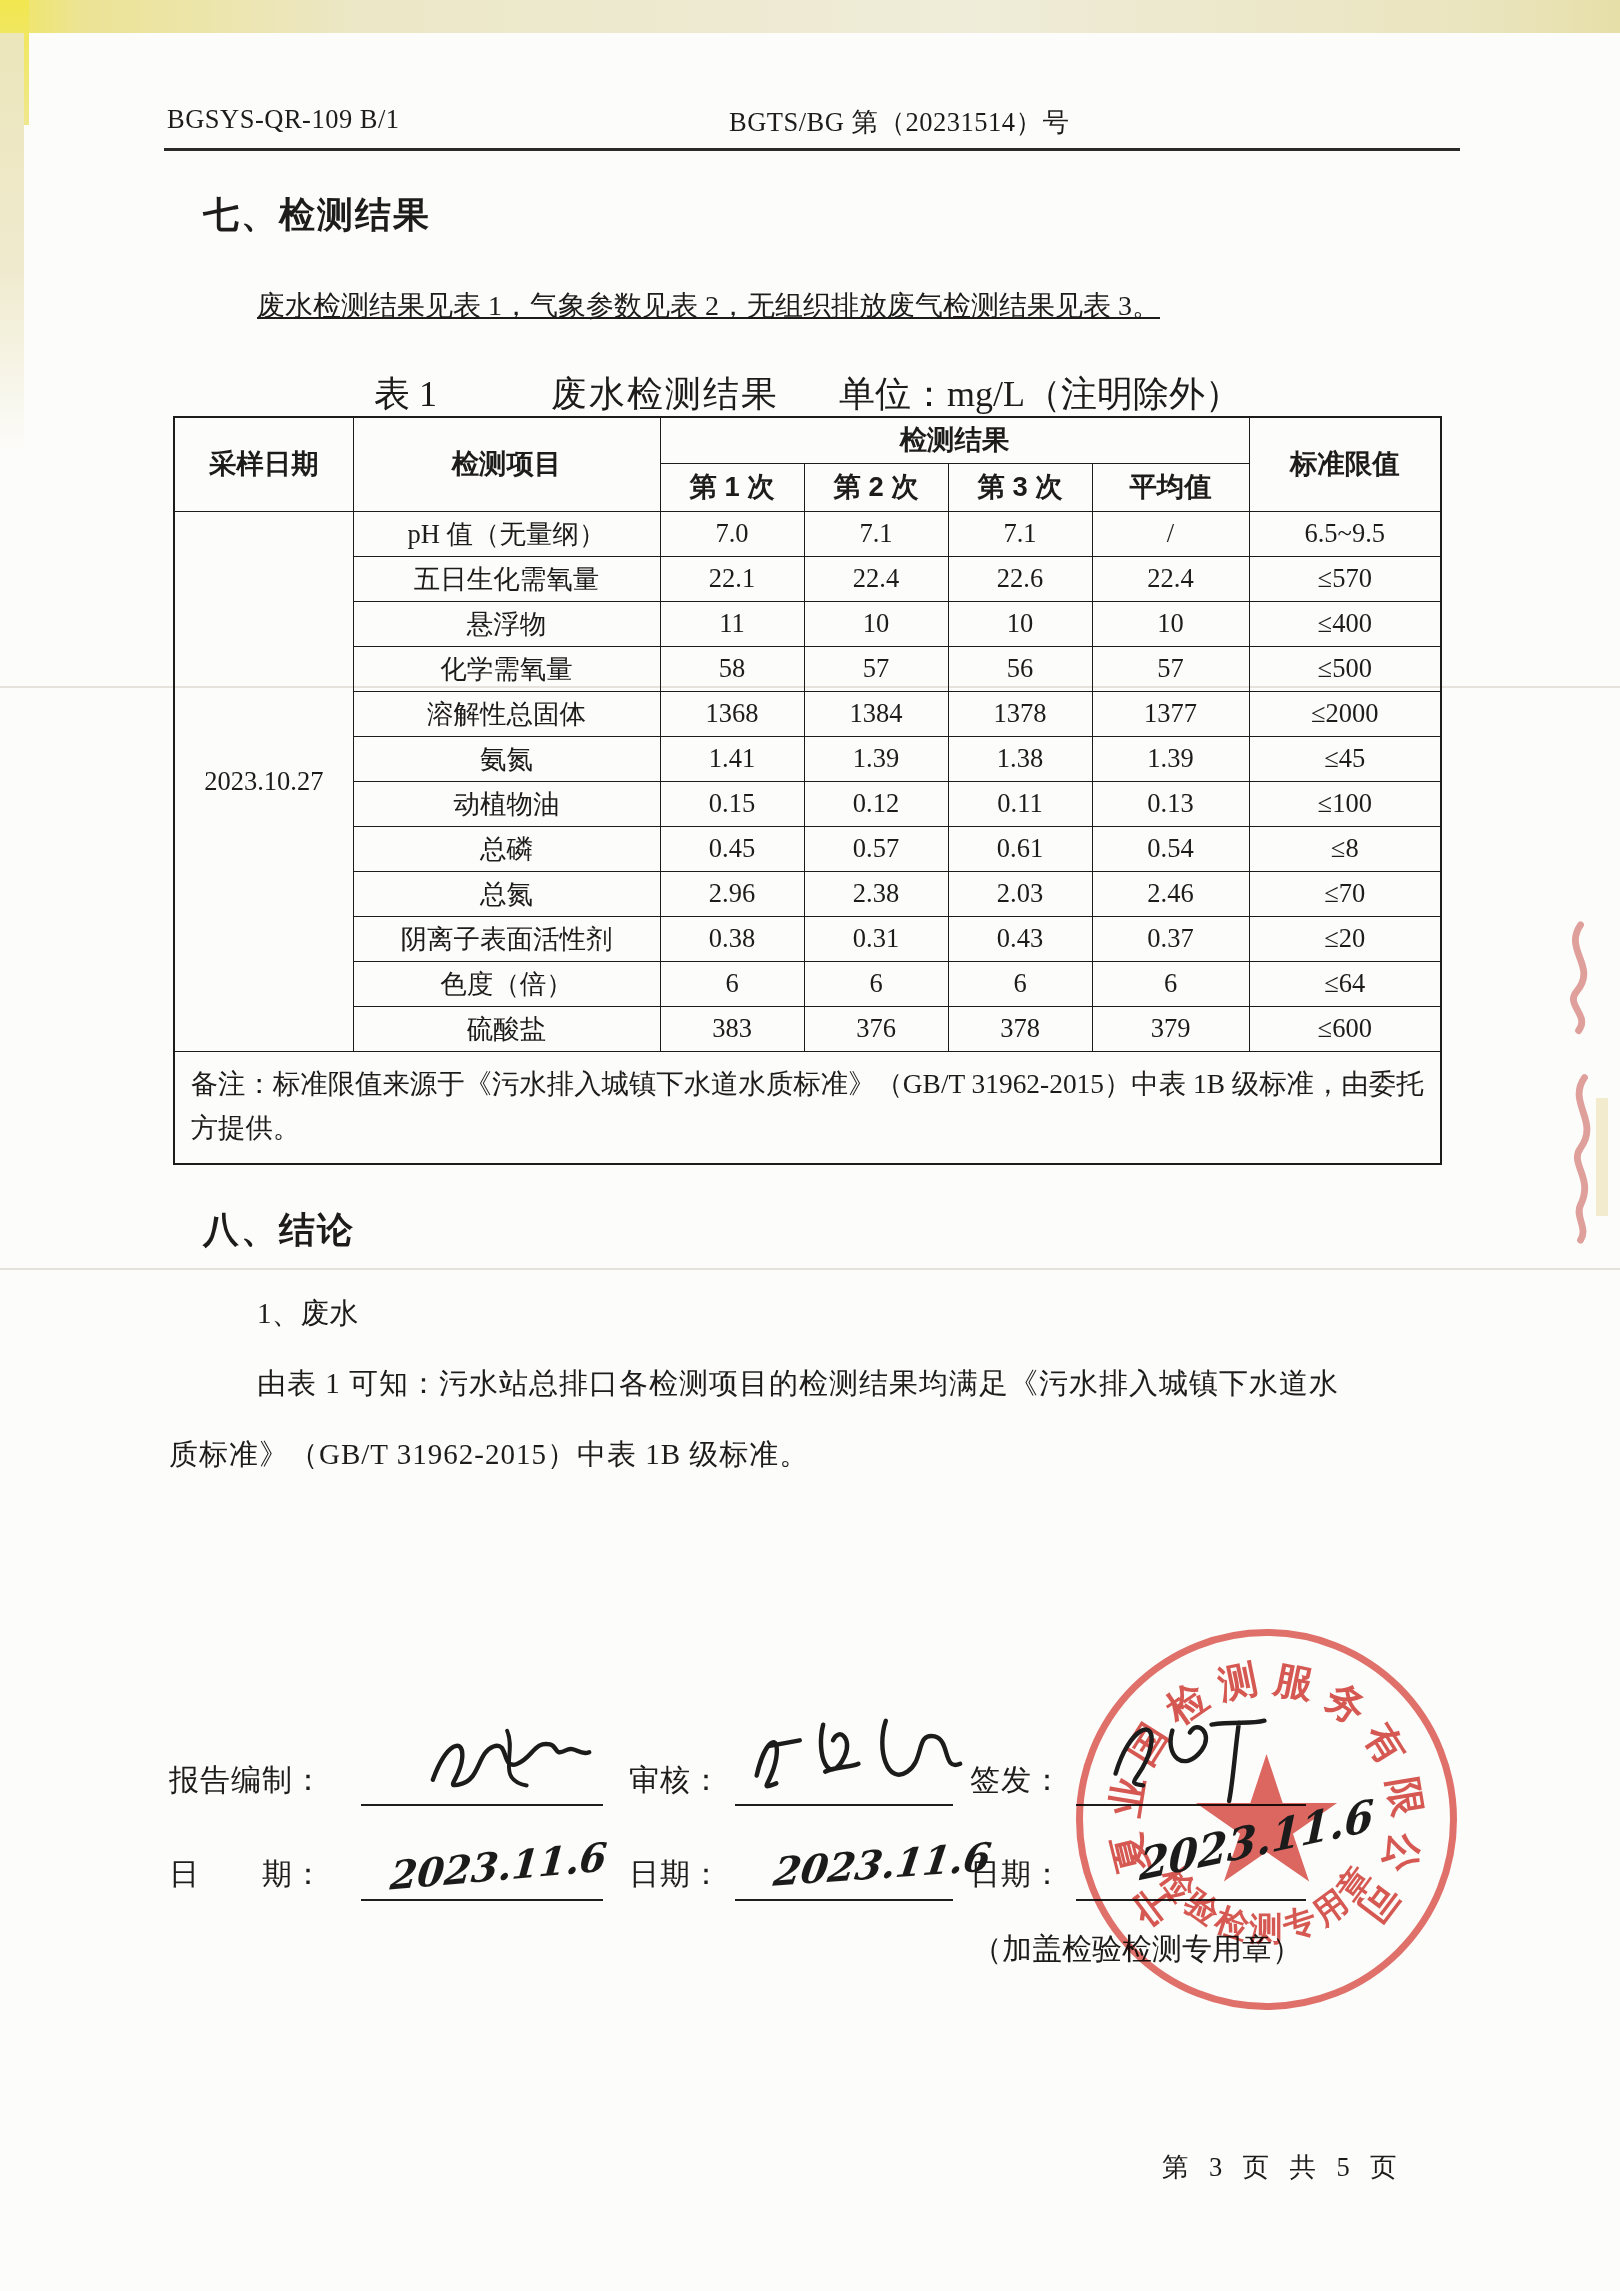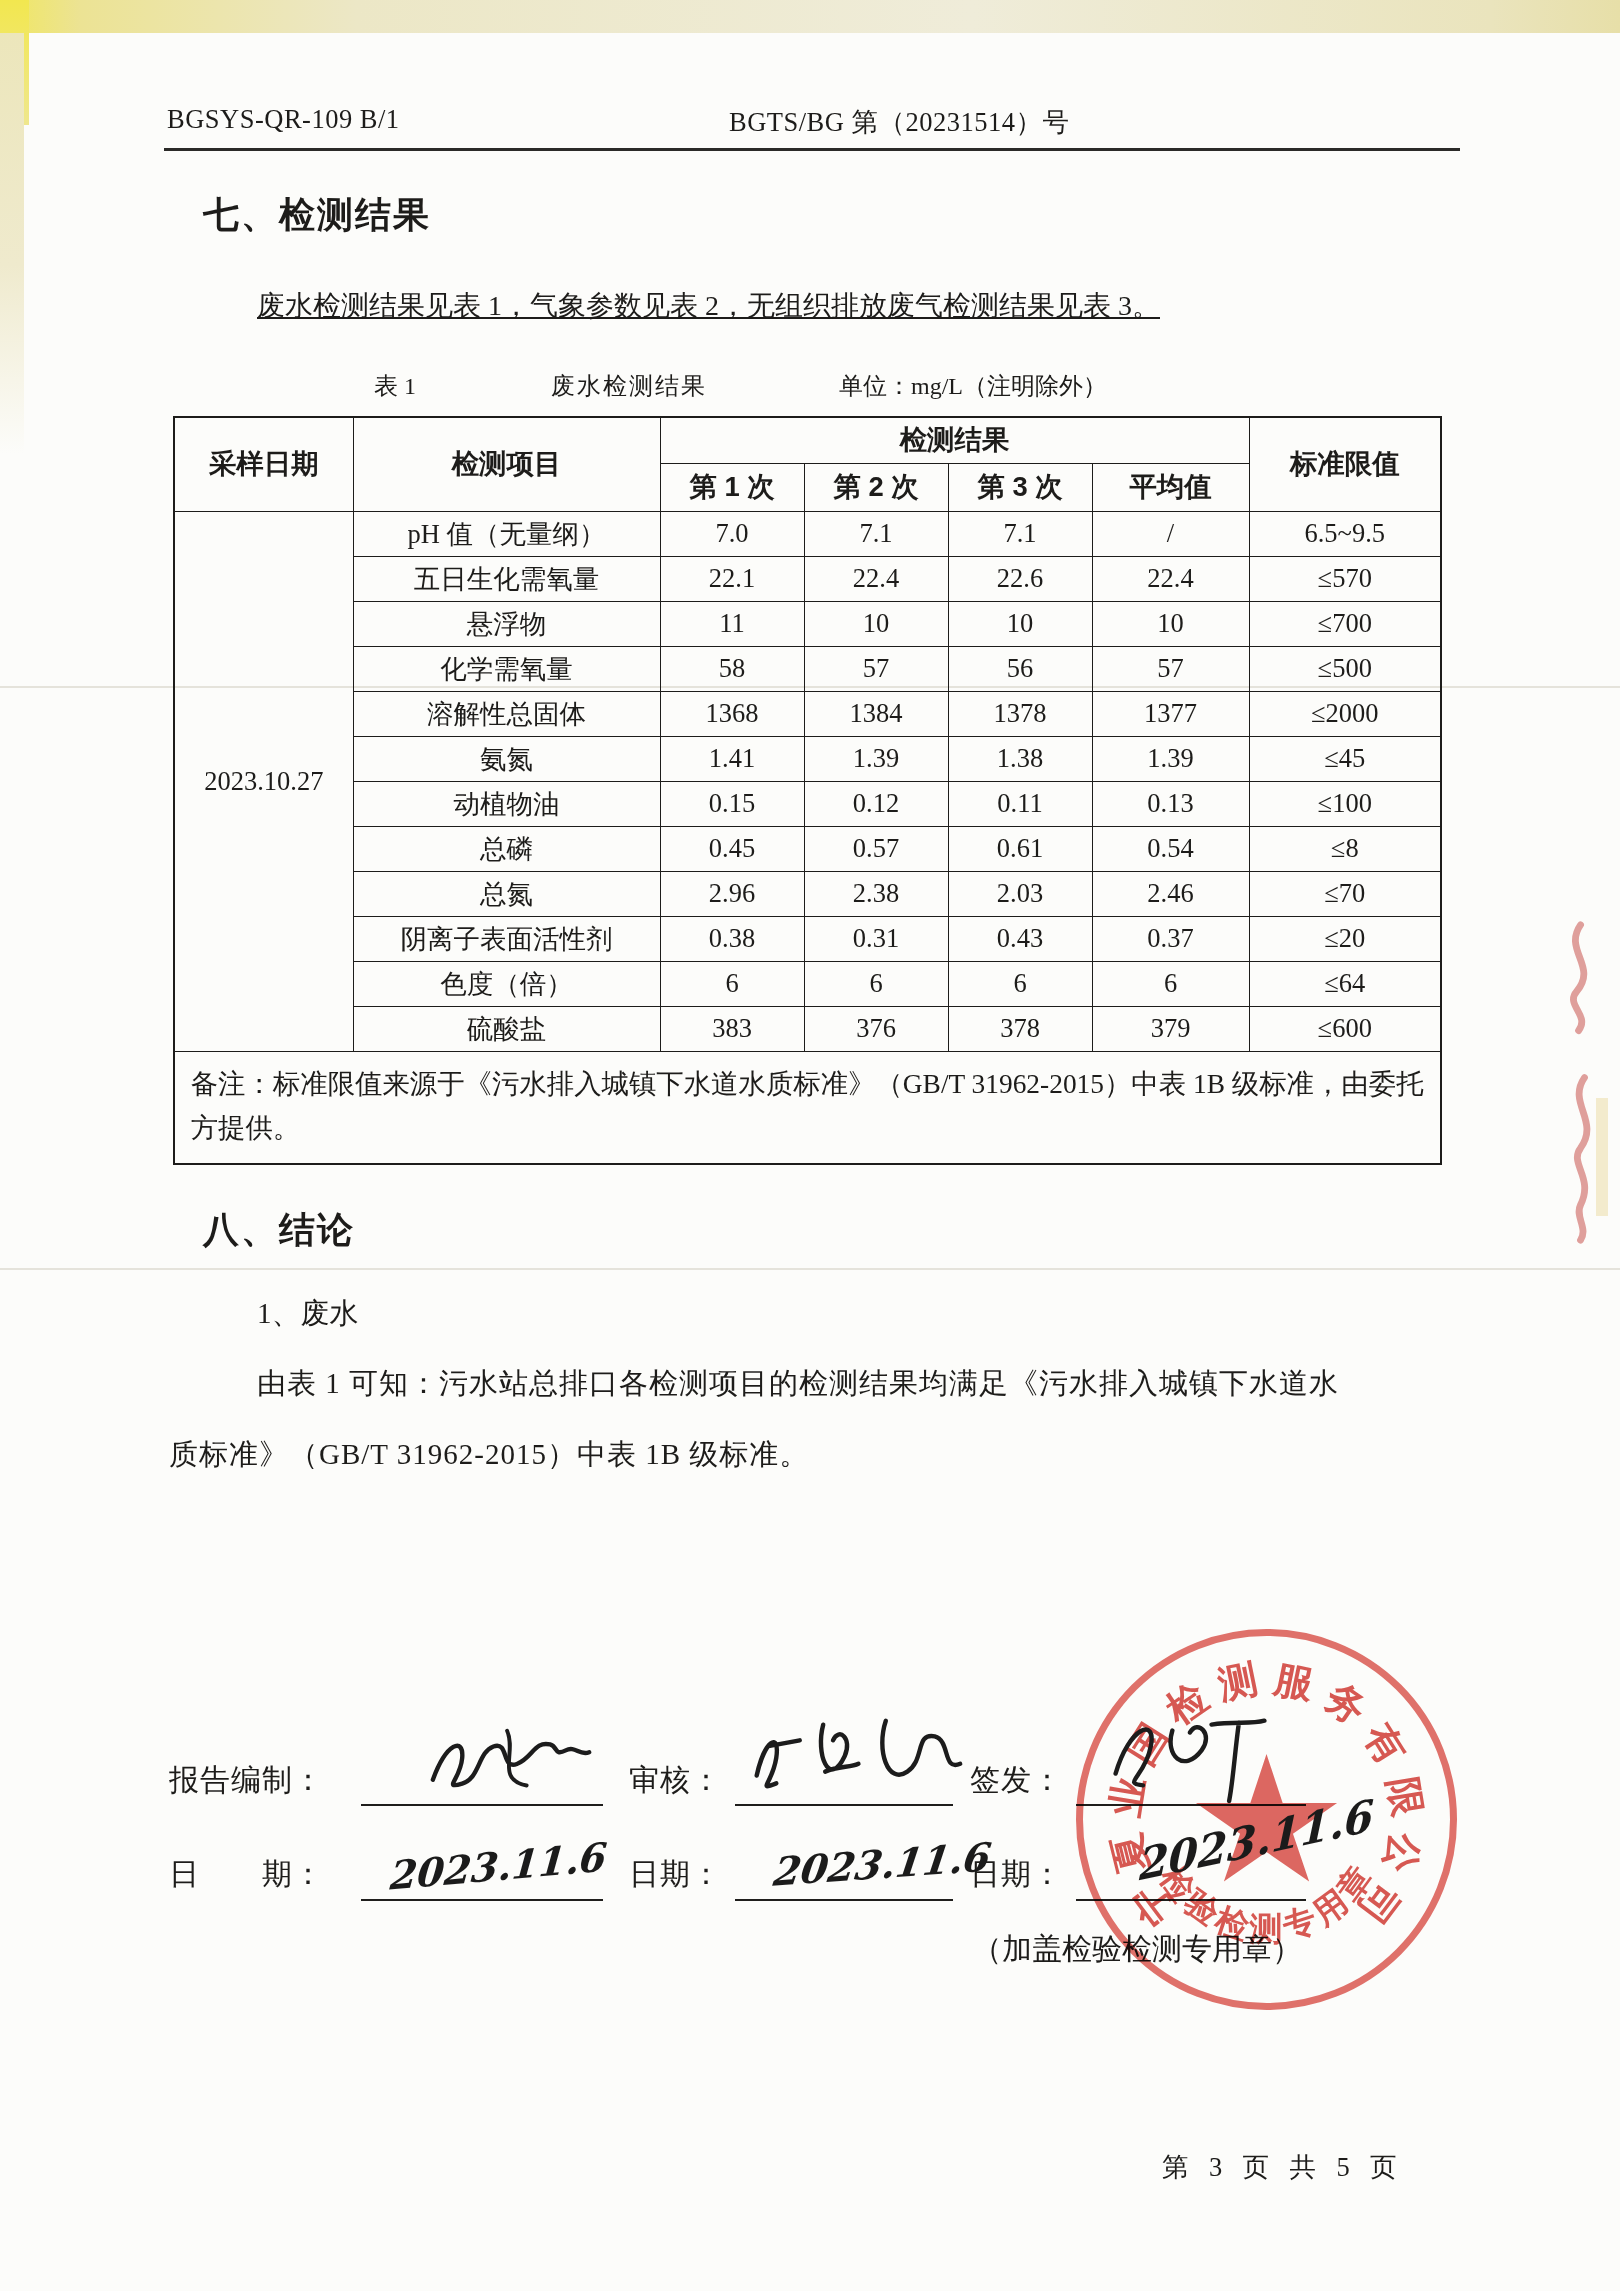--- a/index.html
+++ b/index.html
@@ -13,21 +13,21 @@
   .left-strip{left:0;top:33px;width:23.5px;height:421px;
     background:linear-gradient(180deg,#ece6bb,#efeacd 55%,rgba(239,234,205,0));}
   .crease{left:0;width:1620px;height:2px;background:rgba(175,170,150,0.30);}
   .right-sliver{left:1596px;top:1098px;width:11.8px;height:118px;background:rgba(232,216,150,0.45);}
   
   .hdr-txt{top:104px;font-size:26.5px;letter-spacing:0.5px;}
   .hdr-rule{left:164px;top:148px;width:1296px;height:2.9px;background:#2b2a28;}
   
   .h-black{font-family:Liberation Sans, sans-serif;font-weight:bold;font-size:36px;letter-spacing:2px;}
   .body-txt{font-size:28px;line-height:1.4;text-decoration:underline;}
-  .cap{font-size:24px;}
+  .cap{font-size:36px;}
   
   table{border-collapse:collapse;table-layout:fixed;}
   .t1{left:173px;top:416px;width:1267px;}
   .t1 td,.t1 th{border:1.5px solid #1d1c1a;text-align:center;vertical-align:middle;
       font-size:26.5px;padding:0;overflow:hidden;}
   .t1 th{font-family:"Liberation Sans","DejaVu Sans",sans-serif;font-weight:bold;font-size:27.4px;}
   .t1{border:2.9px solid #1d1c1a;}
   .t1 .note-cell{text-align:left;font-size:27.4px;line-height:1.6;padding:11.8px 15.7px;}
   .row-h{height:45px;}
   
@@ -111,21 +111,21 @@
     <td>22.6</td>
     <td>22.4</td>
     <td>≤570</td>
   </tr>
   <tr class="row-h">
     <td>悬浮物</td>
     <td>11</td>
     <td>10</td>
     <td>10</td>
     <td>10</td>
-    <td>≤700</td>
+    <td>≤400</td>
   </tr>
   <tr class="row-h">
     <td>化学需氧量</td>
     <td>58</td>
     <td>57</td>
     <td>56</td>
     <td>57</td>
     <td>≤500</td>
   </tr>
   <tr class="row-h">

